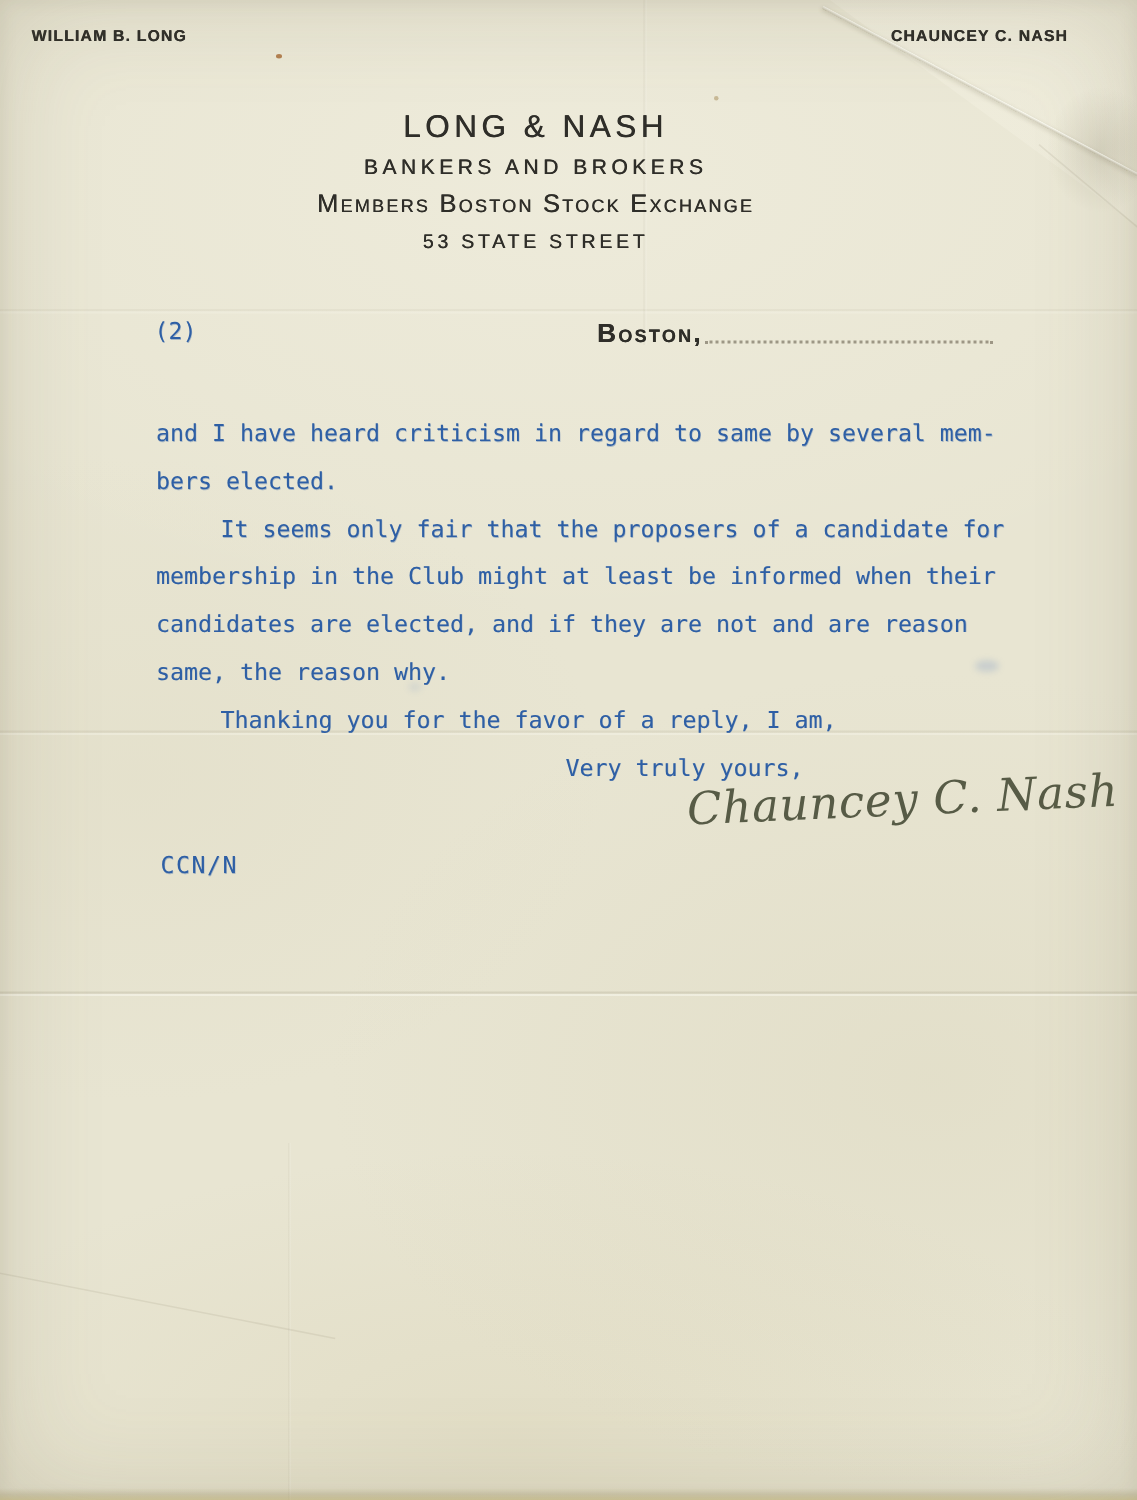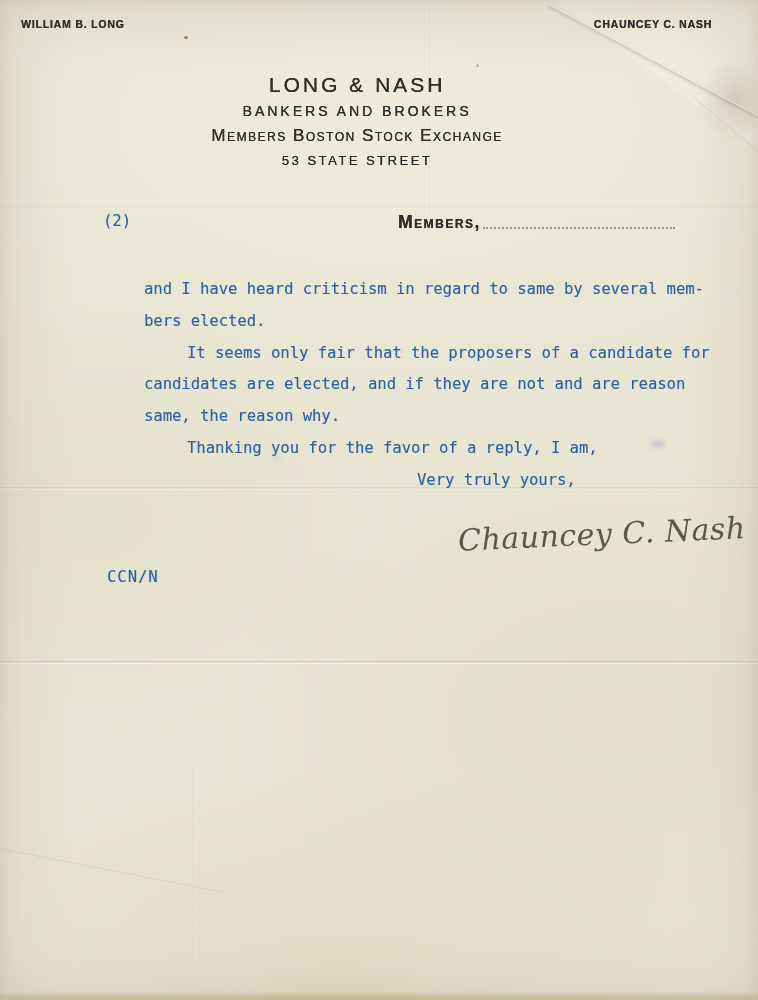--- a/index.html
+++ b/index.html
@@ -128,21 +128,21 @@
   }
 
   
   .body {
     position: absolute; left: 104px; top: 274px; width: 600px;
     font-family: "DejaVu Sans Mono", monospace;
     font-size: 15.5px; line-height: 31.8px;
     color: var(--typewriter-ink, #2e5fa5);
     text-shadow: 0.4px 0.4px 0 rgba(46,95,165,0.35);
   }
-  .body div { white-space: pre; margin-left: 40px; }
+  .body div { white-space: pre; }
   .body .indent { padding-left: 43px; }
   .body .indent-close { padding-left: 273px; }
 
   .signature {
     position: absolute; left: 458px; top: 517px; width: 260px;
     font-family: "DejaVu Serif", serif; font-style: italic;
     font-size: 30px; letter-spacing: 0.5px;
     color: var(--signature-ink, #575b46);
     transform: rotate(-2.5deg);
     white-space: nowrap;
@@ -181,28 +181,29 @@
 
   <div class="letterhead">
     <div class="firm-name">LONG &amp; NASH</div>
     <div class="firm-sub">BANKERS AND BROKERS</div>
     <div class="firm-member">Members Boston Stock Exchange</div>
     <div class="firm-addr">53 STATE STREET</div>
   </div>
 
   <div class="pagenum">(2)</div>
   <div class="dateline">
-    <span class="city">Members,</span>
+    <span class="city">Boston,</span>
     <span class="dotline"></span>
   </div>
 
   <div class="body">
     <div>and I have heard criticism in regard to same by several mem-</div>
     <div>bers elected.</div>
     <div class="indent">It seems only fair that the proposers of a candidate for</div>
+    <div>membership in the Club might at least be informed when their</div>
     <div>candidates are elected, and if they are not and are reason</div>
     <div>same, the reason why.</div>
     <div class="indent">Thanking you for the favor of a reply, I am,</div>
     <div class="indent-close">Very truly yours,</div>
   </div>
 
   <div class="signature">Chauncey C. Nash</div>
   <div class="reference">CCN/N</div>
 
 </div>

